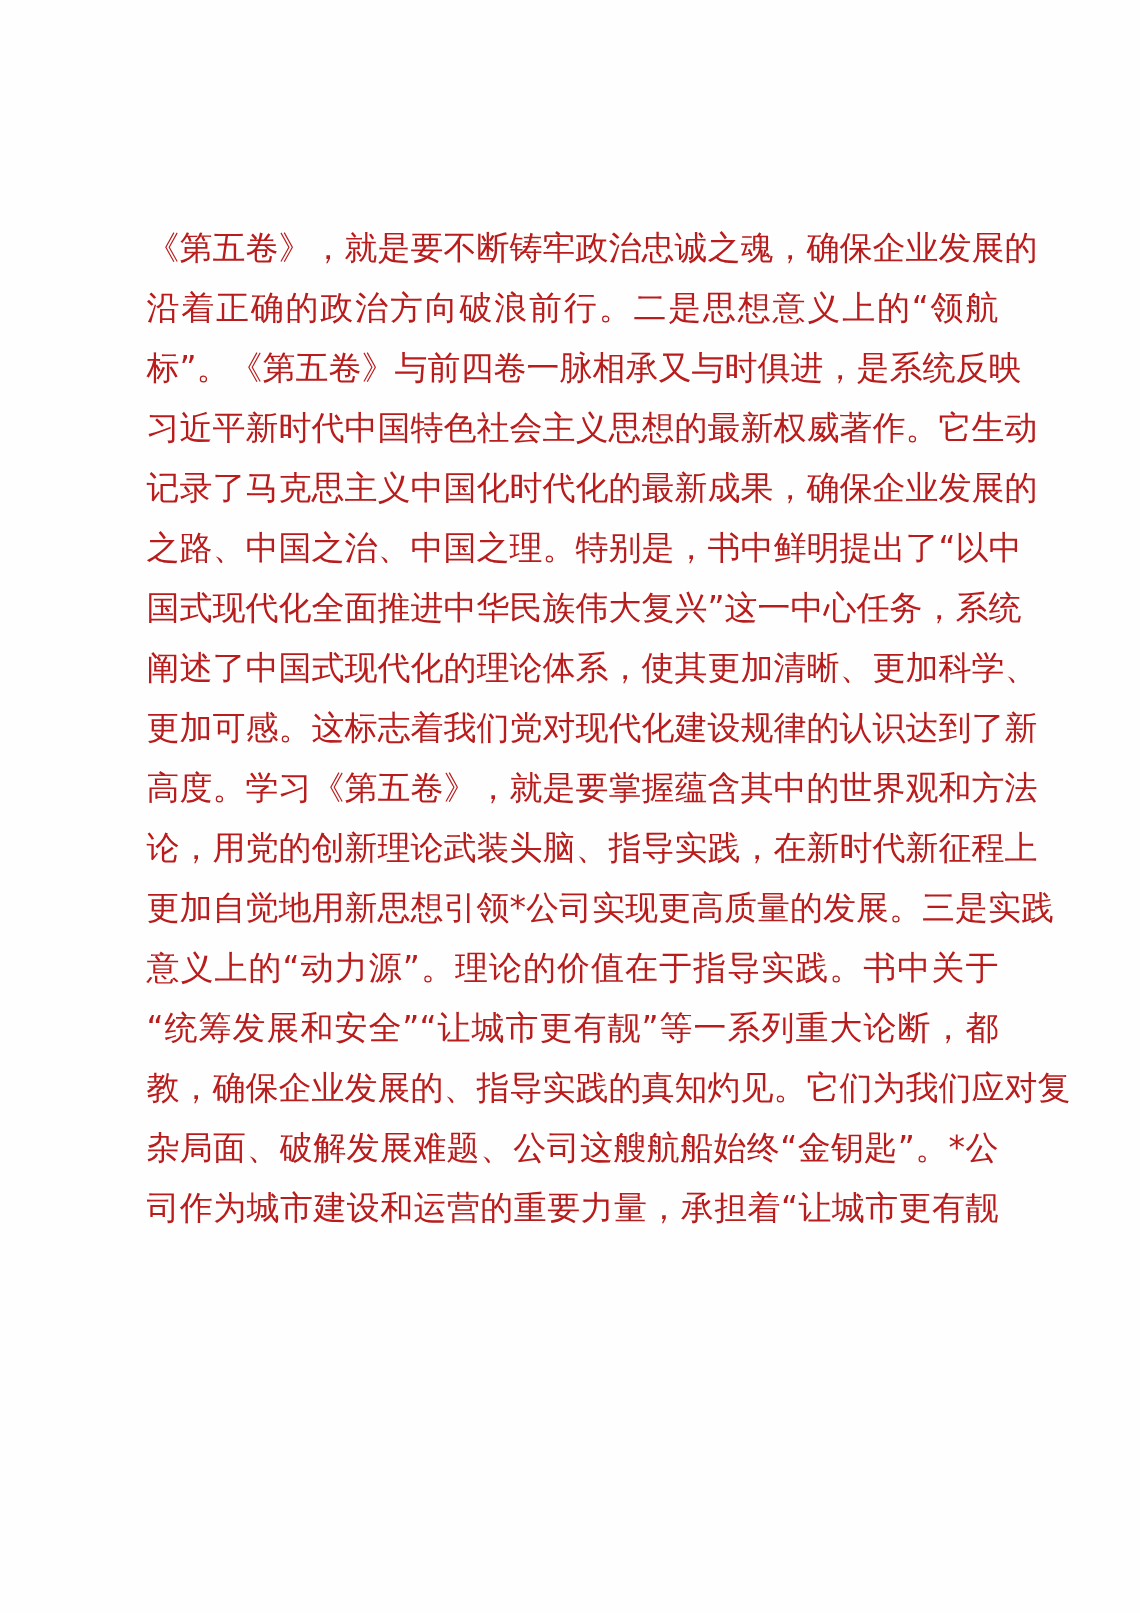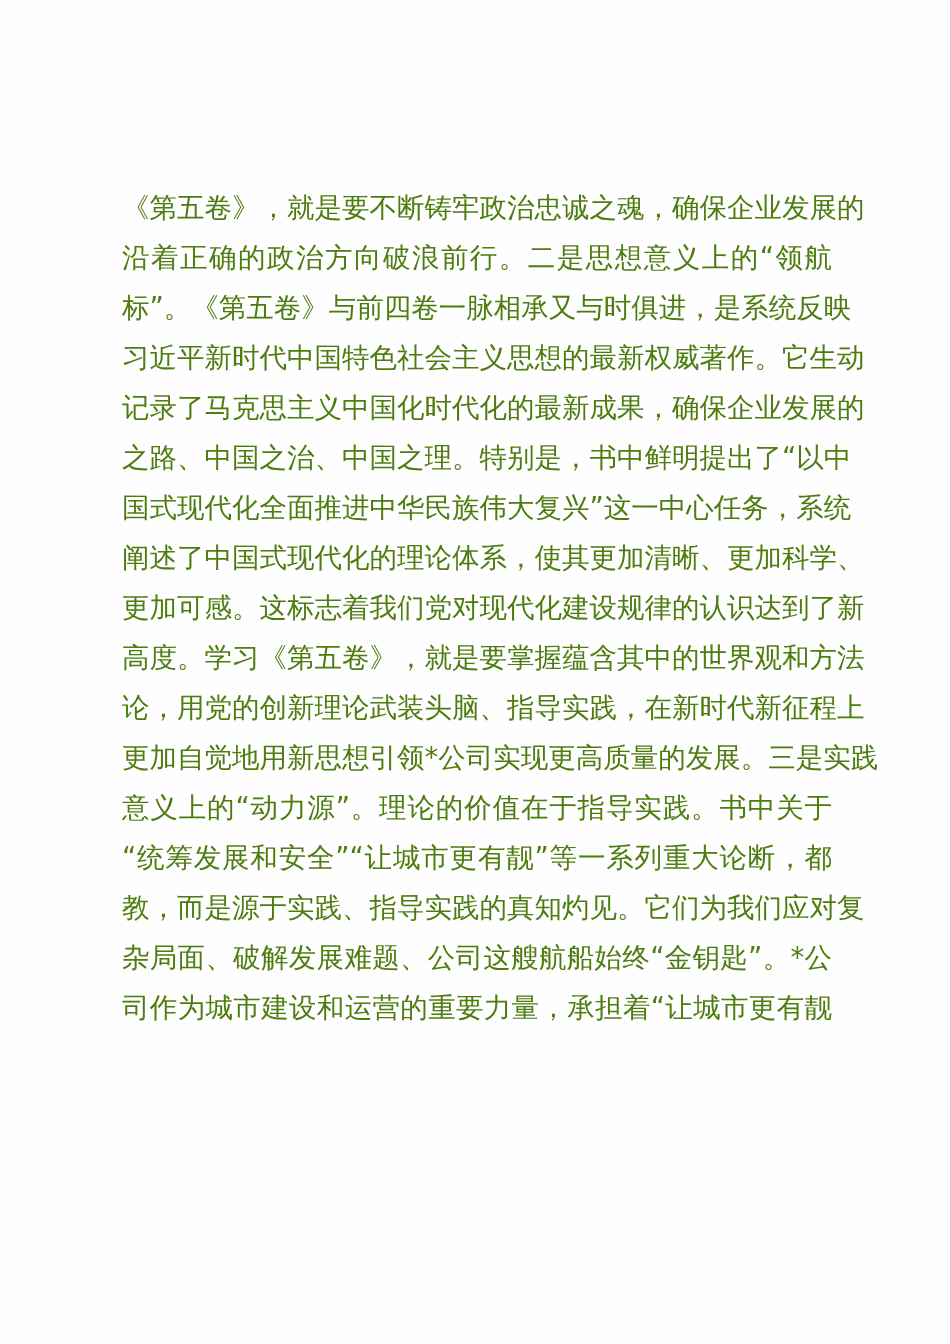--- a/index.html
+++ b/index.html
@@ -10,21 +10,21 @@
     left: 122px;
     top: 186px;
     width: 710px;
   }
   .line {
     display: block;
     height: 50px;
     line-height: 42px;
     font-family: "DejaVu Sans", sans-serif;
     font-size: 27.5px;
-    color: #4d7c0f;
+    color: #b91c1c;
     white-space: nowrap;
     text-align: justify;
     text-align-last: justify;
     letter-spacing: 0;
   }
 </style>
 </head>
 <body>
 
 <div class="page">
@@ -36,17 +36,17 @@
     <span class="line">记录了马克思主义中国化时代化的最新成果，确保企业发展的</span>
     <span class="line">之路、中国之治、中国之理。特别是，书中鲜明提出了“以中</span>
     <span class="line">国式现代化全面推进中华民族伟大复兴”这一中心任务，系统</span>
     <span class="line">阐述了中国式现代化的理论体系，使其更加清晰、更加科学、</span>
     <span class="line">更加可感。这标志着我们党对现代化建设规律的认识达到了新</span>
     <span class="line">高度。学习《第五卷》，就是要掌握蕴含其中的世界观和方法</span>
     <span class="line">论，用党的创新理论武装头脑、指导实践，在新时代新征程上</span>
     <span class="line">更加自觉地用新思想引领*公司实现更高质量的发展。三是实践</span>
     <span class="line">意义上的“动力源”。理论的价值在于指导实践。书中关于</span>
     <span class="line">“统筹发展和安全”“让城市更有靓”等一系列重大论断，都</span>
-    <span class="line">教，而是源于实践、指导实践的真知灼见。它们为我们应对复</span>
+    <span class="line">教，确保企业发展的、指导实践的真知灼见。它们为我们应对复</span>
     <span class="line">杂局面、破解发展难题、公司这艘航船始终“金钥匙”。*公</span>
     <span class="line">司作为城市建设和运营的重要力量，承担着“让城市更有靓</span>
   </div>
 </div>
 
 </body></html>

